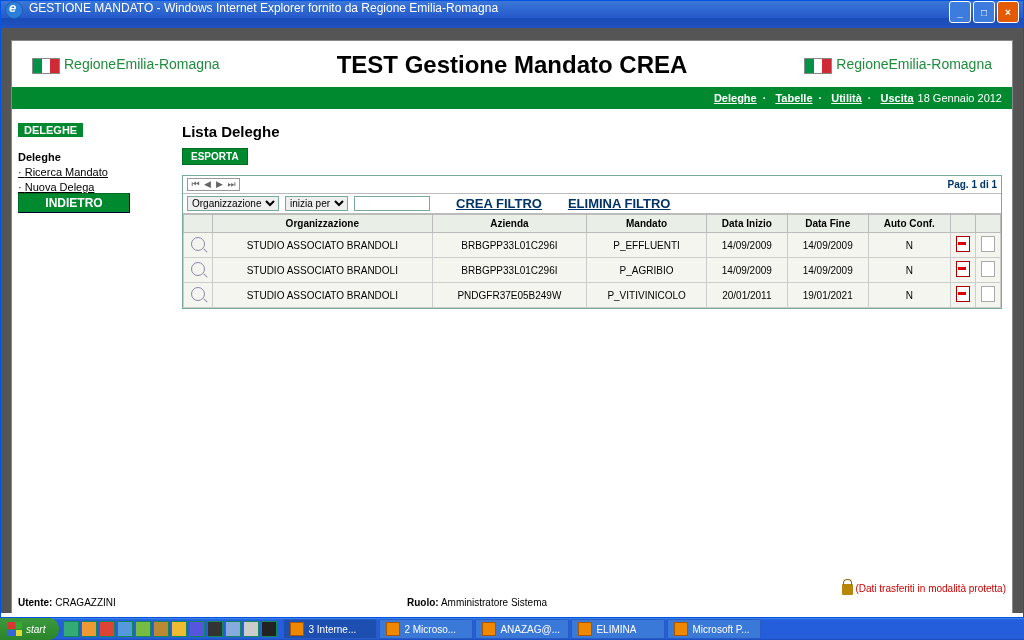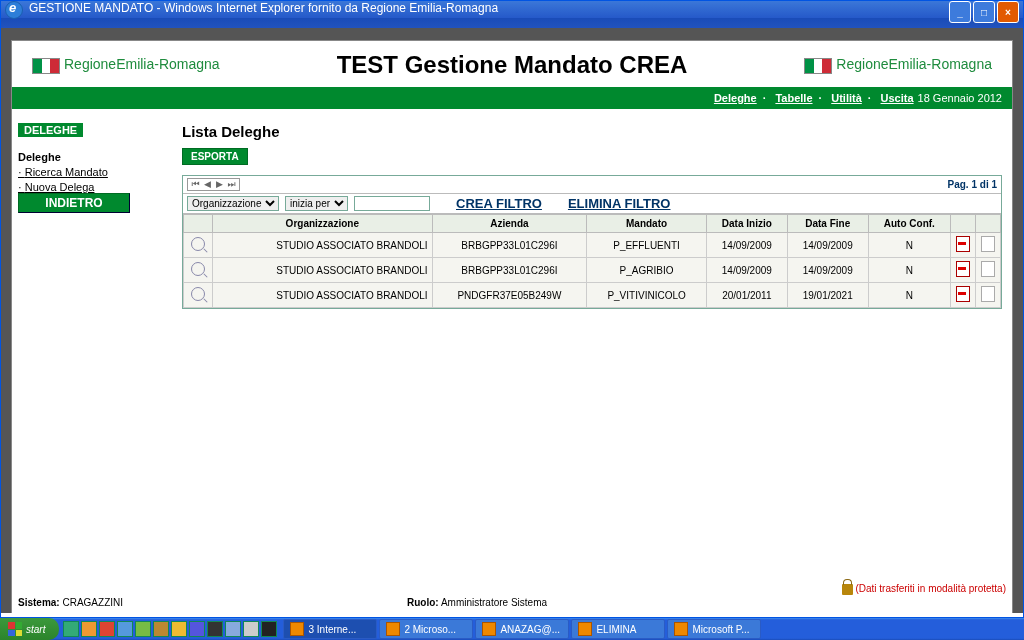--- a/index.html
+++ b/index.html
@@ -39,21 +39,21 @@
 .nav{border:1px solid #999;padding:0 2px;display:flex;gap:1px;margin-right:6px}
 .nav span{width:11px;text-align:center;color:#666;font-size:9px}
 .pag{margin-left:auto;font-weight:bold;color:#036}
 .fltrow2{background:#fff;padding:2px 4px;display:flex;align-items:center;gap:6px;font-size:10px;border-bottom:1px solid #bbb}
 .fltrow2 select{font-size:10px;border:1px solid #7a9}
 .fltrow2 input[type=text]{font-size:10px;width:70px;border:1px solid #7a9}
 .fltrow2 .flink{color:#036;font-weight:bold;text-decoration:underline;font-size:13px}
 table.grid{width:100%;border-collapse:collapse;font-size:10px}
 table.grid th{background:#e9efe6;font-weight:bold;text-align:center;padding:3px 4px;border:1px solid #bbb}
 table.grid td{background:#f5f5f0;padding:3px 4px;border:1px solid #ccc;text-align:center}
-table.grid td.l{text-align:right}
+table.grid td.l{text-align:center}
 .mag{width:12px;height:12px;border:1px solid #88a;border-radius:50%;display:inline-block;position:relative}
 .mag::after{content:"";position:absolute;width:5px;height:1px;background:#88a;transform:rotate(45deg);right:-4px;bottom:-1px}
 .pdf{width:12px;height:14px;background:#fff;border:1px solid #a00;display:inline-block;position:relative}
 .pdf::after{content:"";position:absolute;left:1px;top:5px;width:8px;height:3px;background:#d00}
 .doc{width:12px;height:14px;background:#fff;border:1px solid #aaa;display:inline-block}
 .ftr{position:absolute;left:6px;right:6px;bottom:6px;font-size:10px}
 .assist{text-align:right;text-decoration:underline;color:#000;padding-right:4px}
 .lock{width:11px;height:11px;background:#b8860b;display:inline-block;border-radius:1px;vertical-align:middle;position:relative;margin-right:2px}
 .lock::before{content:"";position:absolute;width:7px;height:5px;border:1px solid #8b6914;border-bottom:none;border-radius:4px 4px 0 0;left:1px;top:-5px}
 .dt{color:#c00}
@@ -192,21 +192,21 @@
                     </tr>
                   </tbody>
               </table>
             </div>
           </div>
         </div>
 
         <div class="ftr">
           <div style="text-align:right"><span class="lock"></span><span class="dt">(Dati trasferiti in modalità protetta)</span></div>
           <div class="urow">
-            <div class="u1"><b>Sistema:</b> <span>CRAGAZZINI</span></div>
+            <div class="u1"><b>Utente:</b> <span>CRAGAZZINI</span></div>
             <div class="u2"><b>Ruolo:</b> <span>Amministratore Sistema</span></div>
             <div style="width:210px"></div>
           </div>
         </div>
 
       </div>
     </div>
   </div>
 
   <div class="taskbar">

